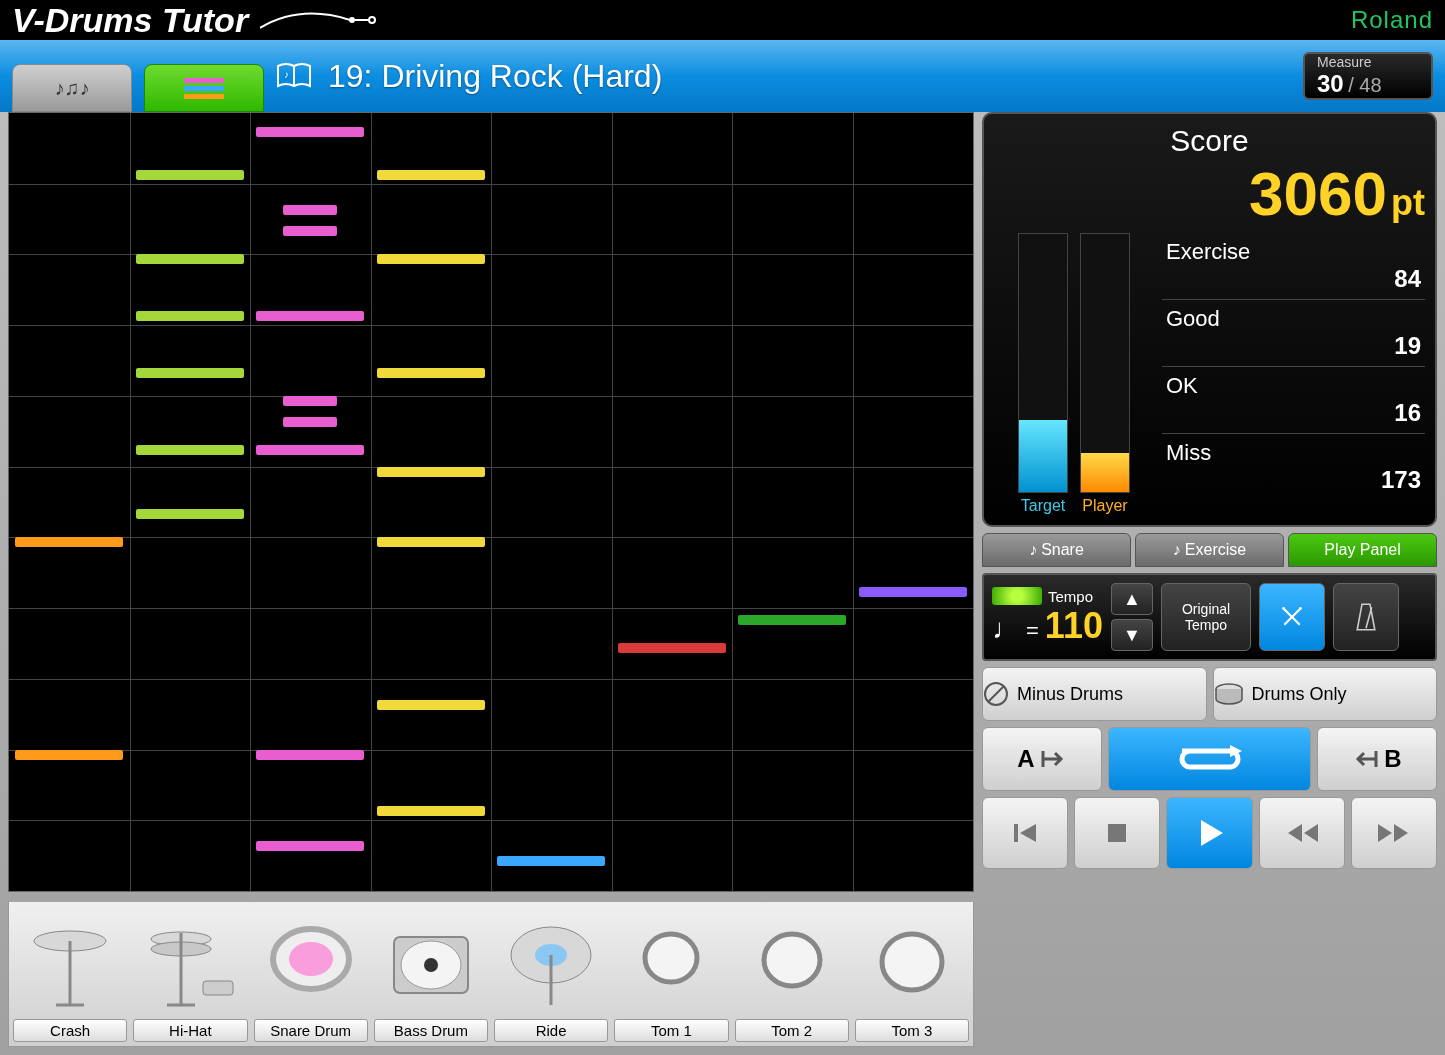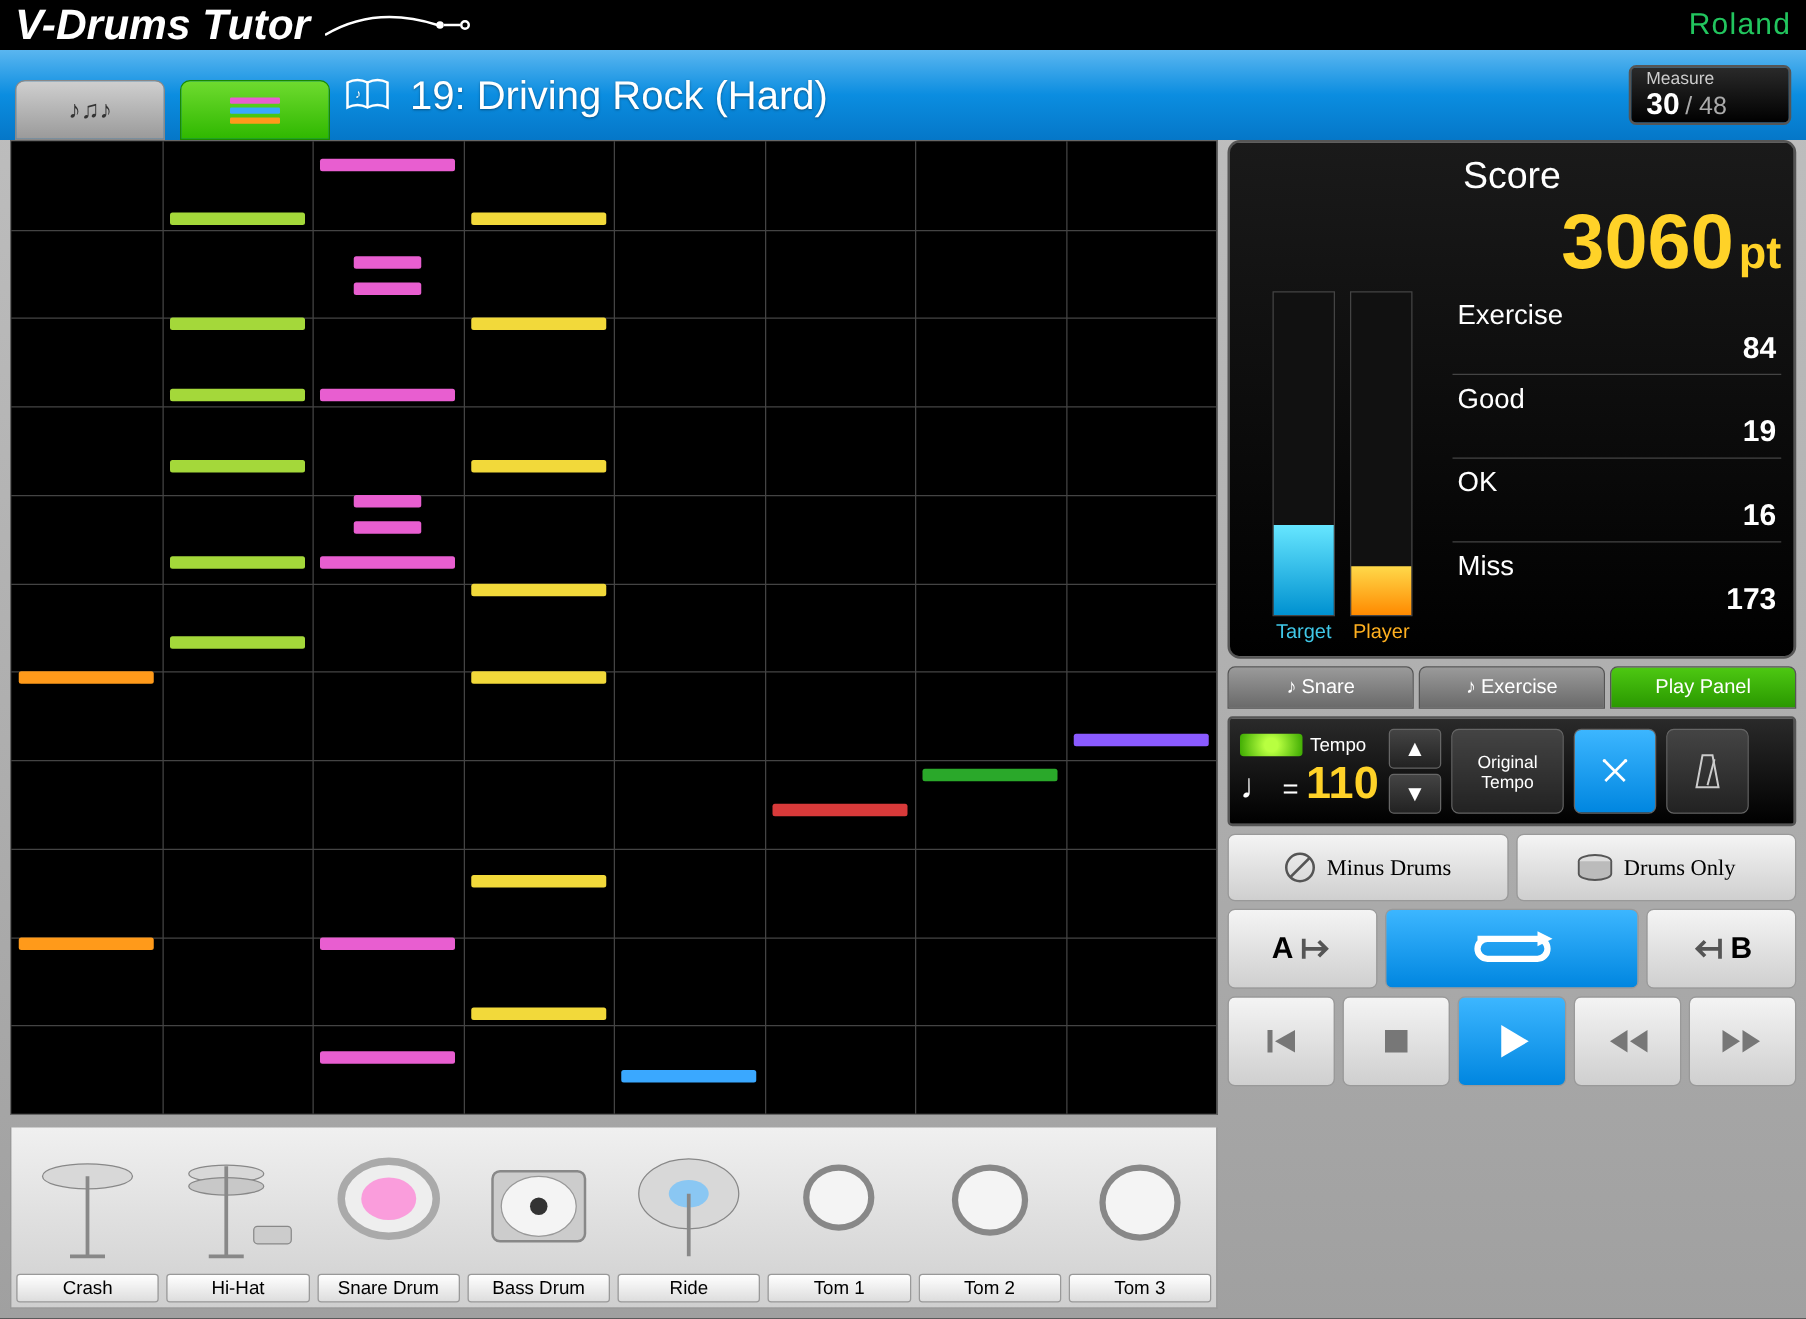--- a/index.html
+++ b/index.html
@@ -291,22 +291,22 @@
 }
 
 .mode-row {
   display: flex; gap: 6px; height: 54px;
 }
 .mode-btn {
   flex: 1;
   background: linear-gradient(#f4f4f4, #cfcfcf);
   border: 1px solid #999;
   border-radius: 6px;
-  display: flex; align-items: center; justify-content: center;
-  font-size: 18px; gap: 8px; font-family: Liberation Serif, serif;
+  display: flex; align-items: center; justify-content: flex-start;
+  font-size: 18px; gap: 8px;
 }
 .ab-row {
   display: flex; gap: 6px; height: 64px;
 }
 .ab-btn {
   background: linear-gradient(#f4f4f4, #cfcfcf);
   border: 1px solid #999;
   border-radius: 6px;
   display: flex; align-items: center; justify-content: center;
   font-size: 24px; font-weight: bold;

